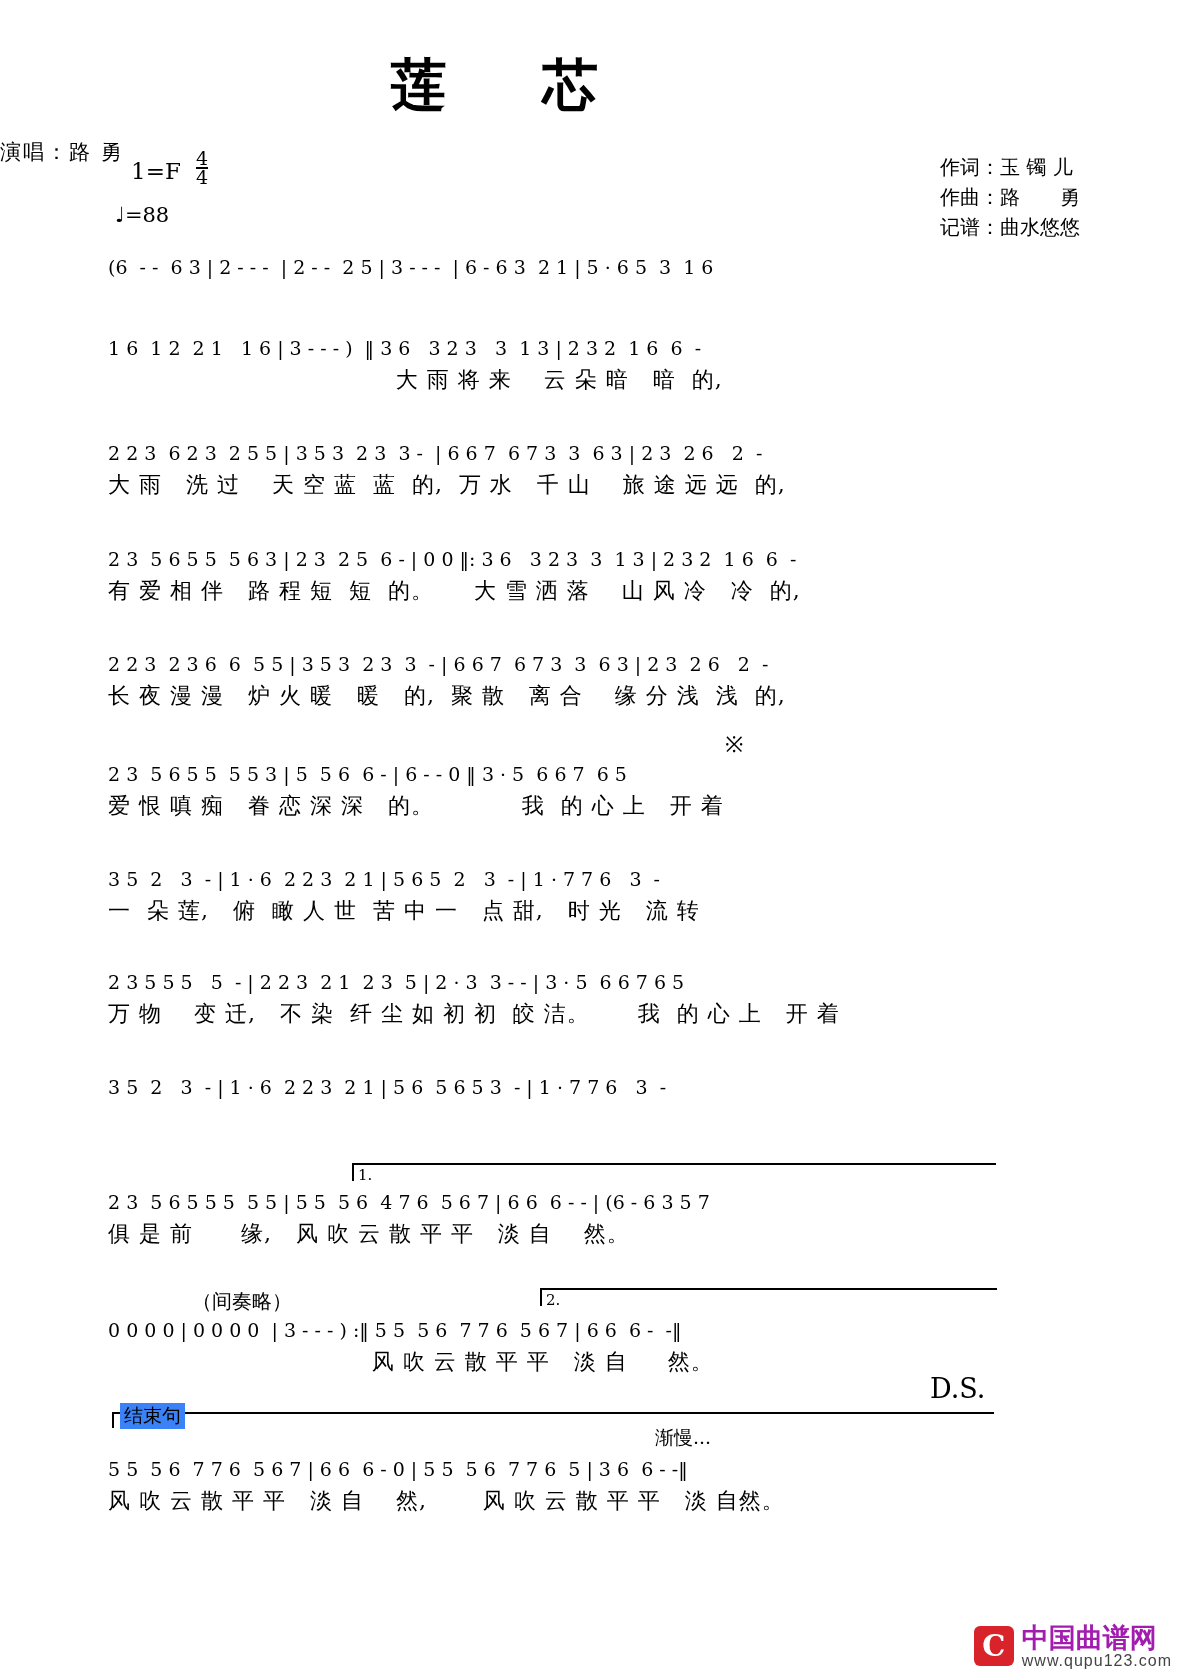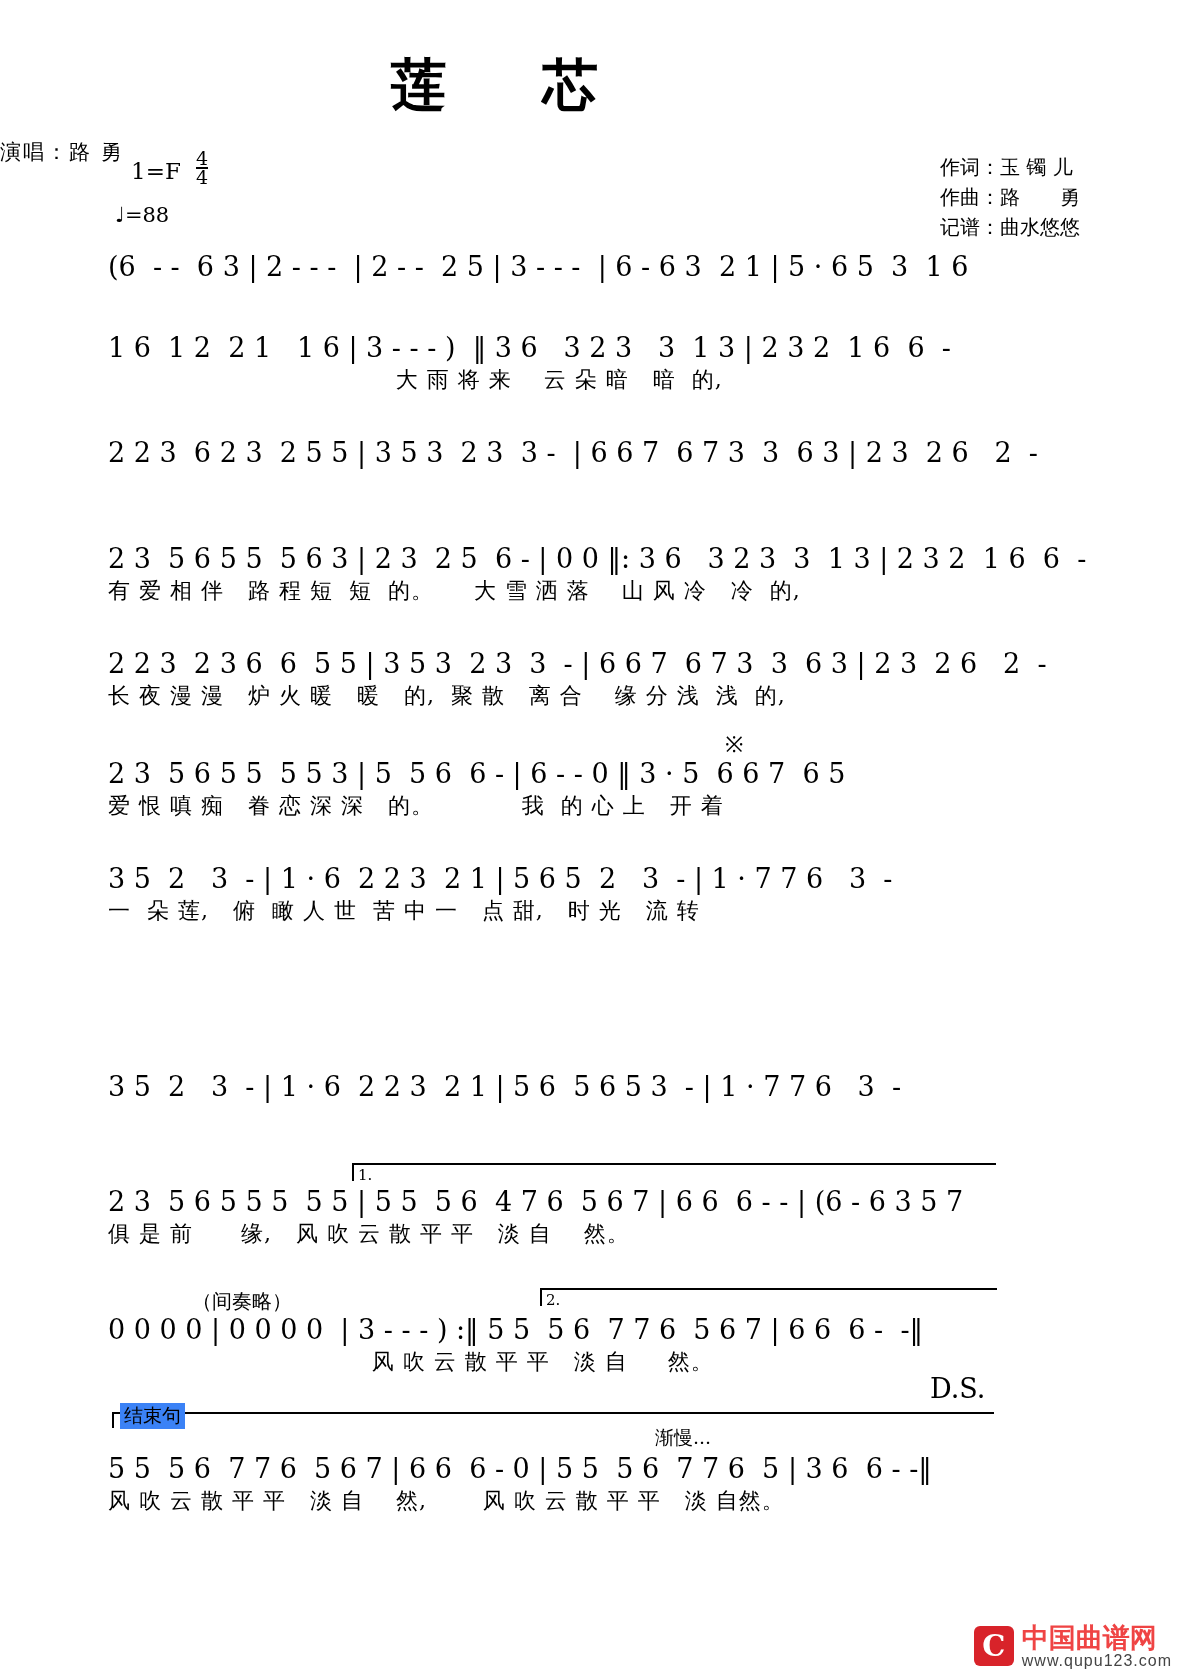--- a/index.html
+++ b/index.html
@@ -81,21 +81,21 @@
   }
 
   
   .system {
     position: absolute;
     left: 108px;
     width: 975px;
   }
   .notes {
     font-family: "DejaVu Serif", serif;
-    font-size: 27px;
+    font-size: 19px;
     letter-spacing: 0px;
     white-space: pre;
     height: 34px;
     line-height: 34px;
   }
   .lyrics {
     font-family: "DejaVu Serif", serif;
     font-size: 22px;
     white-space: pre;
     height: 30px;
@@ -166,21 +166,21 @@
     font-size: 29px;
     font-weight: bold;
     font-family: "DejaVu Serif", serif;
     text-align: center;
     line-height: 40px;
   }
   .footer-text { line-height: 1.1; }
   .footer-cn {
     font-size: 27px;
     font-weight: bold;
-    color: #ef4444;
+    color: #a21caf;
     font-family: "DejaVu Sans", sans-serif;
   }
   .footer-url {
     font-size: 16px;
     color: #444;
     font-family: "Liberation Sans", sans-serif;
     letter-spacing: 1px;
   }
 </style>
 </head>
@@ -209,20 +209,21 @@
     <div class="lyrics"></div>
   </div>
 
   <div class="system" style="top:331px">
     <div class="notes">1 6  1 2  2 1   1 6 | 3 - - - )  ‖ 3 6   3 2 3   3  1 3 | 2 3 2  1 6  6  -</div>
     <div class="lyrics">                                    大 雨 将 来    云 朵 暗   暗  的,</div>
   </div>
 
   <div class="system" style="top:436px">
     <div class="notes">2 2 3  6 2 3  2 5 5 | 3 5 3  2 3  3 -  | 6 6 7  6 7 3  3  6 3 | 2 3  2 6   2  -</div>
+    <div class="lyrics">大 雨   洗 过    天 空 蓝  蓝  的,  万 水   千 山    旅 途 远 远  的,</div>
   </div>
 
   <div class="system" style="top:542px">
     <div class="notes">2 3  5 6 5 5  5 6 3 | 2 3  2 5  6 - | 0 0 ‖: 3 6   3 2 3  3  1 3 | 2 3 2  1 6  6  -</div>
     <div class="lyrics">有 爱 相 伴   路 程 短  短  的。     大 雪 洒 落    山 风 冷   冷  的,</div>
   </div>
 
   <div class="system" style="top:647px">
     <div class="notes">2 2 3  2 3 6  6  5 5 | 3 5 3  2 3  3  - | 6 6 7  6 7 3  3  6 3 | 2 3  2 6   2  -</div>
     <div class="lyrics">长 夜 漫 漫   炉 火 暖   暖   的,  聚 散   离 合    缘 分 浅  浅  的,</div>
@@ -233,20 +234,24 @@
   <div class="system" style="top:757px">
     <div class="notes">2 3  5 6 5 5  5 5 3 | 5  5 6  6 - | 6 - - 0 ‖ 3 · 5  6 6 7  6 5</div>
     <div class="lyrics">爱 恨 嗔 痴   眷 恋 深 深   的。           我  的 心 上   开 着</div>
   </div>
 
   <div class="system" style="top:862px">
     <div class="notes">3 5  2   3  - | 1 · 6  2 2 3  2 1 | 5 6 5  2   3  - | 1 · 7 7 6   3  -</div>
     <div class="lyrics">一  朵 莲,   俯  瞰 人 世  苦 中 一   点 甜,   时 光   流 转</div>
   </div>
 
+  <div class="system" style="top:965px">
+    <div class="notes">2 3 5 5 5   5  - | 2 2 3  2 1  2 3  5 | 2 · 3  3 - - | 3 · 5  6 6 7 6 5</div>
+    <div class="lyrics">万 物    变 迁,   不 染  纤 尘 如 初 初  皎 洁。      我  的 心 上   开 着</div>
+  </div>
 
   <div class="system" style="top:1070px">
     <div class="notes">3 5  2   3  - | 1 · 6  2 2 3  2 1 | 5 6  5 6 5 3  - | 1 · 7 7 6   3  -</div>
   </div>
 
   <div class="volta" style="left:352px; top:1163px; width:642px;">
     <span>1.</span>
   </div>
 
   <div class="system" style="top:1185px">

